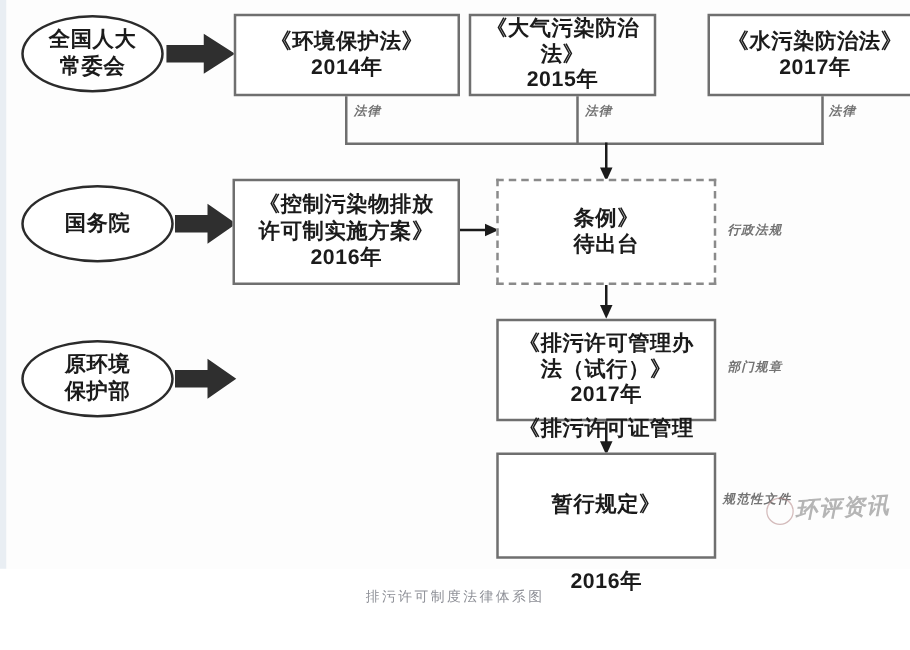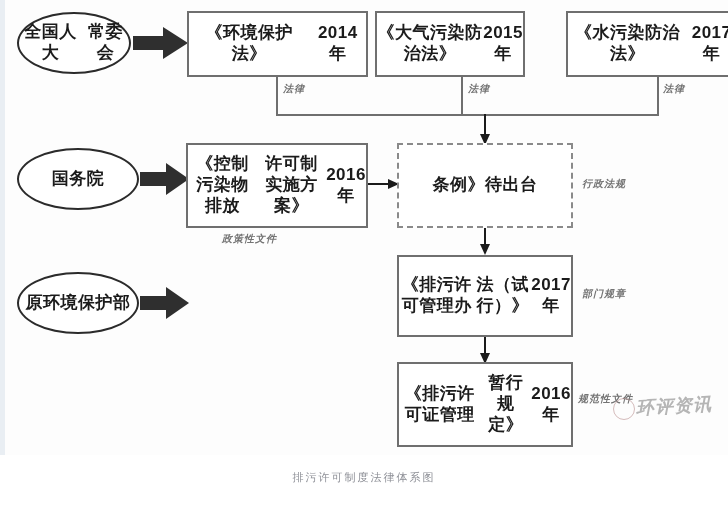--- a/index.html
+++ b/index.html
@@ -28,21 +28,21 @@
     width: 728px;
     height: 455px;
     background: #fdfdfd;
     border-left: 5px solid #e9eef3;
     box-sizing: border-box;
   }
   .node {
     position: absolute;
     box-sizing: border-box;
     display: flex;
-    flex-direction: row;
+    flex-direction: column;
     align-items: center;
     justify-content: center;
     text-align: center;
     color: #1b1b1b;
     line-height: 1.22;
     letter-spacing: 0.5px;
   }
   .box {
     border: 2px solid #6f6f6f;
     background: #ffffff;
@@ -172,21 +172,20 @@
   <svg class="conn" style="left:478px; top:114px;" width="14" height="32">
     <line x1="7" y1="0" x2="7" y2="22" stroke="#1b1b1b" stroke-width="2"></line>
     <polygon points="7,31 2,20 12,20" fill="#1b1b1b"></polygon>
   </svg>
 
   <div class="node box" style="left:186px; top:143px; width:182px; height:85px;">
     <span>《控制污染物排放</span>
     <span>许可制实施方案》</span>
     <span class="yr">2016年</span>
   </div>
-  <div class="tag" style="left:222px; top:232px;">政策性文件</div>
 
   <svg class="conn" style="left:368px; top:177px;" width="32" height="14">
     <line x1="0" y1="7" x2="22" y2="7" stroke="#1b1b1b" stroke-width="2"></line>
     <polygon points="31,7 20,2 20,12" fill="#1b1b1b"></polygon>
   </svg>
 
   <div class="node box dashed" style="left:397px; top:143px; width:176px; height:85px;">
     <span>条例》</span>
     <span>待出台</span>
   </div>
@@ -202,21 +201,21 @@
     <span>法（试行）》</span>
     <span class="yr">2017年</span>
   </div>
   <div class="tag" style="left:582px; top:287px;">部门规章</div>
 
   <svg class="conn" style="left:478px; top:337px;" width="14" height="28">
     <line x1="7" y1="0" x2="7" y2="18" stroke="#1b1b1b" stroke-width="2"></line>
     <polygon points="7,27 2,16 12,16" fill="#1b1b1b"></polygon>
   </svg>
 
-  <div class="node box" style="left:397px; top:362px; width:176px; height:85px;">
+  <div class="node box" style="left:397px; top:362px; width:176px; height:85px;gap:40px;">
     <span>《排污许可证管理</span>
     <span>暂行规定》</span>
     <span class="yr">2016年</span>
   </div>
   <div class="tag" style="left:578px; top:392px;">规范性文件</div>
 
   <div class="wm-logo" style="left:613px; top:398px;"></div>
   <div class="watermark" style="left:636px; top:394px;">环评资讯</div>
 
   <div class="caption">排污许可制度法律体系图</div>

